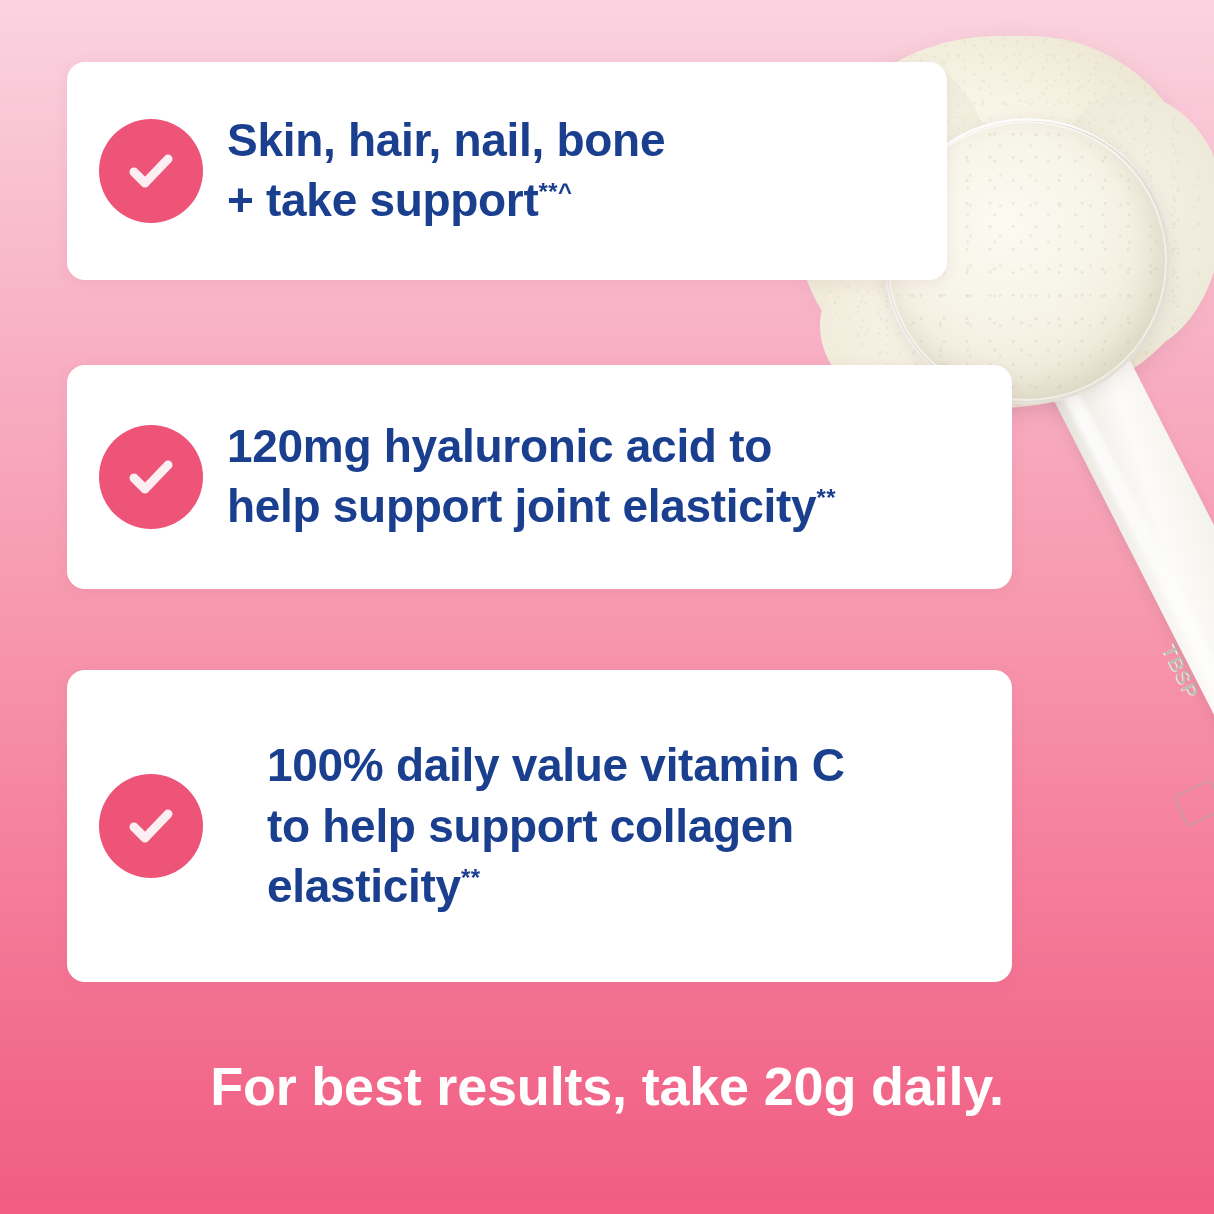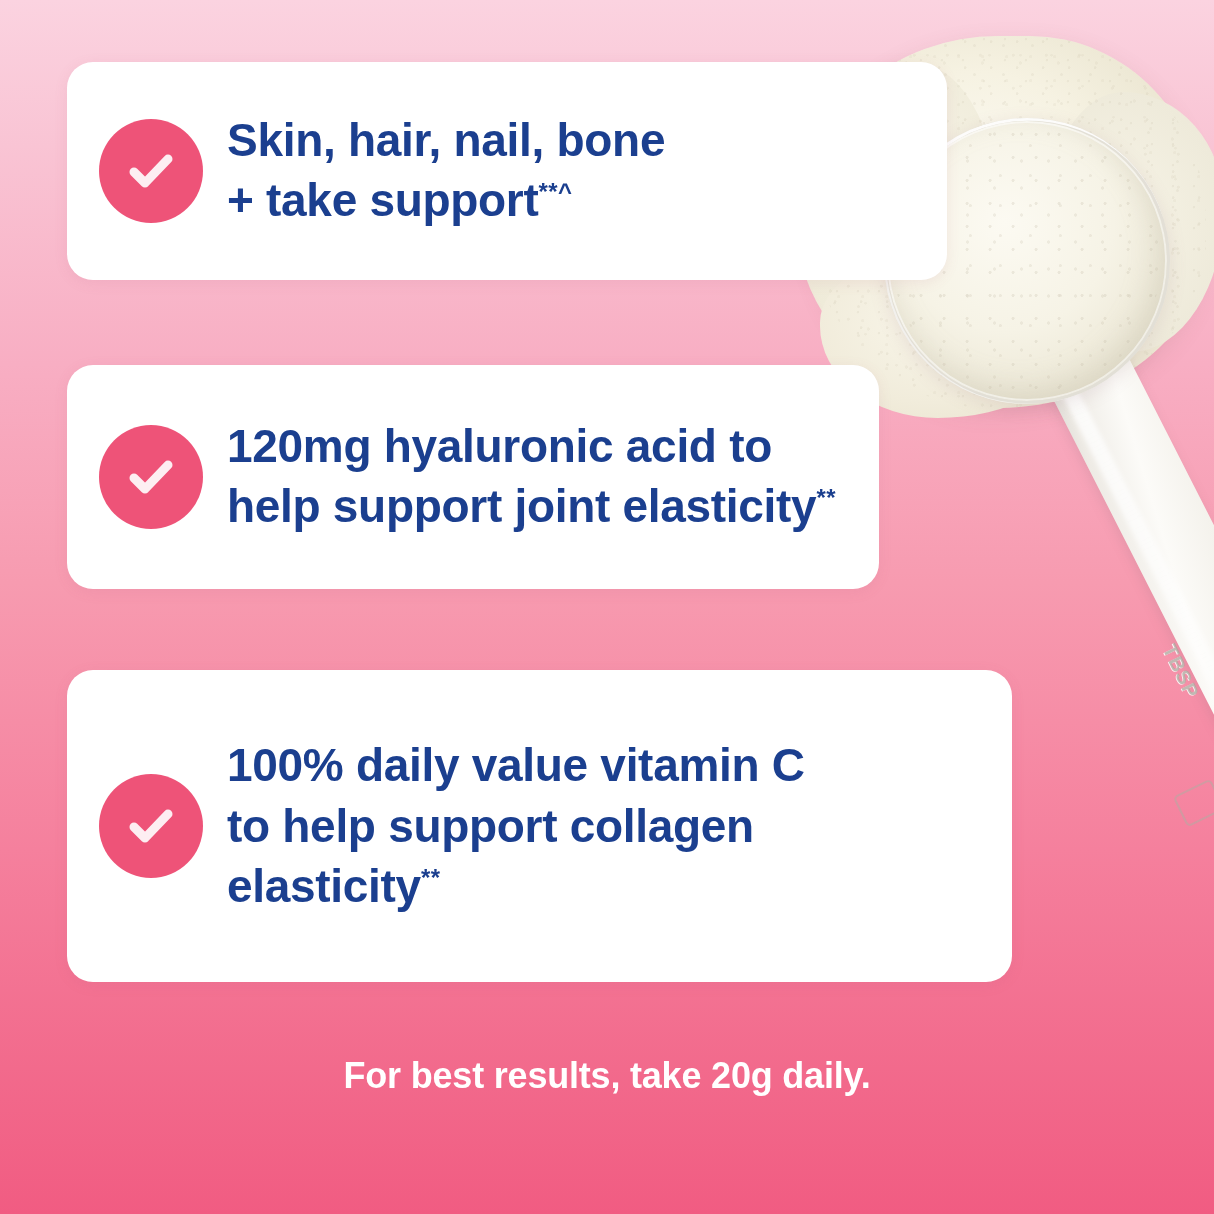--- a/index.html
+++ b/index.html
@@ -186,28 +186,28 @@
   
   .cards {
     position: absolute;
     inset: 0;
   }
 
   .card {
     position: absolute;
     left: 67px;
     background: #ffffff;
-    border-radius: 26px;
+    border-radius: 18px;
     display: flex;
     align-items: center;
     box-shadow: 0 3px 14px rgba(180,90,120,.10);
   }
 
   .card-1 { top: 62px;  width: 880px; height: 218px; }
-  .card-2 { top: 365px; width: 812px; height: 224px; }
+  .card-2 { top: 365px; width: 945px; height: 224px; }
   .card-3 { top: 670px; width: 945px; height: 312px; }
 
   .check-badge {
     flex: 0 0 auto;
     width: 104px;
     height: 104px;
     margin-left: 32px;
     margin-right: 24px;
     border-radius: 50%;
     background: #ee5378;
@@ -219,38 +219,38 @@
 
   .card-text {
     color: #1b3f8f;
     font-size: 46px;
     line-height: 1.30;
     font-weight: 700;
     letter-spacing: -0.3px;
     white-space: pre-line;
     padding-right: 20px;
   }
-  .card-3 .card-text { line-height: 1.32; }
+  .card-3 .card-text { line-height: 1.32; margin-left: 40px; }
 
   .sup {
     font-size: 0.52em;
     vertical-align: super;
     line-height: 0;
     letter-spacing: 0.5px;
   }
 
   
   .footer {
     position: absolute;
     left: 0;
     right: 0;
     top: 1055px;
     text-align: center;
     color: #ffffff;
-    font-size: 36px;
+    font-size: 54px;
     font-weight: 700;
     letter-spacing: -0.2px;
   }
 </style>
 </head>
 <body>
 
 <div class="bg"></div>
 
 <div class="photo-layer">

